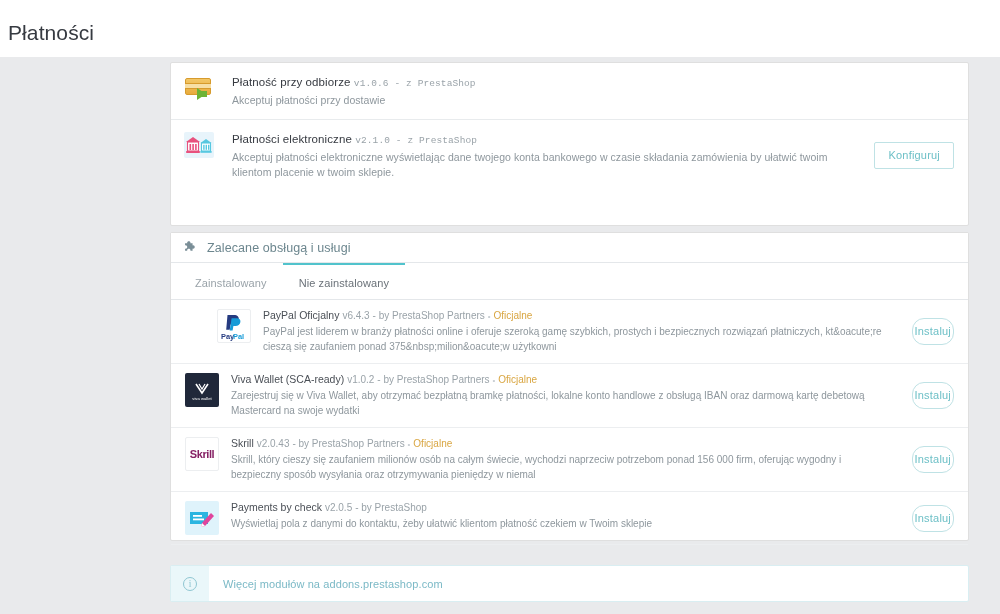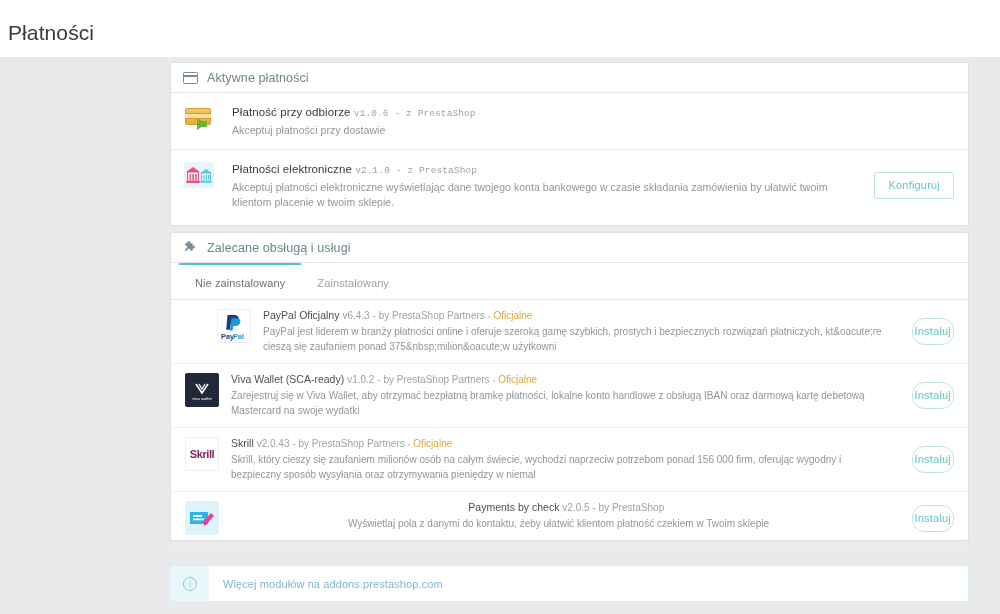--- a/index.html
+++ b/index.html
@@ -170,21 +170,21 @@
     background:#51c3cc;
   }
 
   .reco-list { padding: 0 0 0 0; }
   .reco-row {
     display:flex; align-items:flex-start;
     padding: 9px 14px 9px 14px;
     border-bottom: 1px solid #eceef0;
     min-height: 48px;
   }
-  .reco-row:last-child { border-bottom: 1px solid #eceef0; text-align: center; }
+  .reco-row:last-child { border-bottom: 1px solid #eceef0; }
   .reco-logo { flex:0 0 34px; margin-right: 12px; }
   .reco-texts { flex:1 1 auto; }
   .reco-name { font-size: 10.5px; color:#4a4f56; line-height:13px; }
   .reco-desc {
     font-size: 10px; color:#8e979d; line-height:14.5px; margin-top:2px;
     max-width: 655px;
   }
   .reco-action { flex:0 0 auto; align-self:center; padding-left:10px; }
 
   
@@ -216,24 +216,20 @@
     <span class="sep">/</span>
     <span>Płatności</span>
   </div>
   <div class="page-title">Płatności</div>
 </div>
 
 <div class="content-bg"></div>
 
 <div class="panel" id="panel-active">
 
-  <div class="panel-head">
-    <span class="icn-card"></span>
-    <span class="ptitle">Aktywne płatności</span>
-  </div>
 
   <div class="mod-row">
     <div class="mod-logo">
       <div class="logo-cod">
         <div class="cod-box"></div>
         <div class="cod-arrow"></div>
       </div>
     </div>
     <div class="mod-texts">
       <div class="mod-name">
@@ -282,22 +278,22 @@
   <div class="panel-head">
     <span class="icn-puzzle">
       <svg width="15" height="15" viewBox="0 0 16 16" aria-hidden="true">
         <path fill="#7a8e97" d="M6.2 1.2c1 0 1.8.7 1.8 1.6 0 .3-.1.5-.2.7h2.4v2.4c.2-.1.4-.2.7-.2.9 0 1.6.8 1.6 1.8s-.7 1.8-1.6 1.8c-.3 0-.5-.1-.7-.2v2.4H7.8c.1-.2.2-.4.2-.7 0-.9-.8-1.6-1.8-1.6s-1.8.7-1.8 1.6c0 .3.1.5.2.7H2.2V9.1c.2.1.4.2.7.2.9 0 1.6-.8 1.6-1.8S3.8 5.7 2.9 5.7c-.3 0-.5.1-.7.2V3.5h2.4c-.1-.2-.2-.4-.2-.7 0-.9.8-1.6 1.8-1.6z"></path>
       </svg>
     </span>
     <span class="ptitle">Zalecane obsługą i usługi</span>
   </div>
 
   <div class="tabs">
+    <div class="tab">Zainstalowany</div>
     <div class="tab active">Nie zainstalowany</div>
-    <div class="tab">Zainstalowany</div>
   </div>
 
   <div class="reco-list">
 
     <div class="reco-row">
       <div class="reco-logo">
         <div class="logo-box logo-paypal">
           <svg width="32" height="32" viewBox="0 0 32 32" aria-hidden="true">
             <path fill="#253b80" d="M9.5 5h6.6c3.2 0 5.1 1.7 4.7 4.7-.4 3.1-2.8 4.8-5.9 4.8h-2.3l-.9 5.3H8.2L9.5 5z"></path>
             <path fill="#179bd7" d="M13.6 8.2h5.1c2.6 0 4.1 1.4 3.7 3.9-.4 2.6-2.4 4-5 4h-2l-.8 4.5h-2.9l1.9-12.4z"></path>

